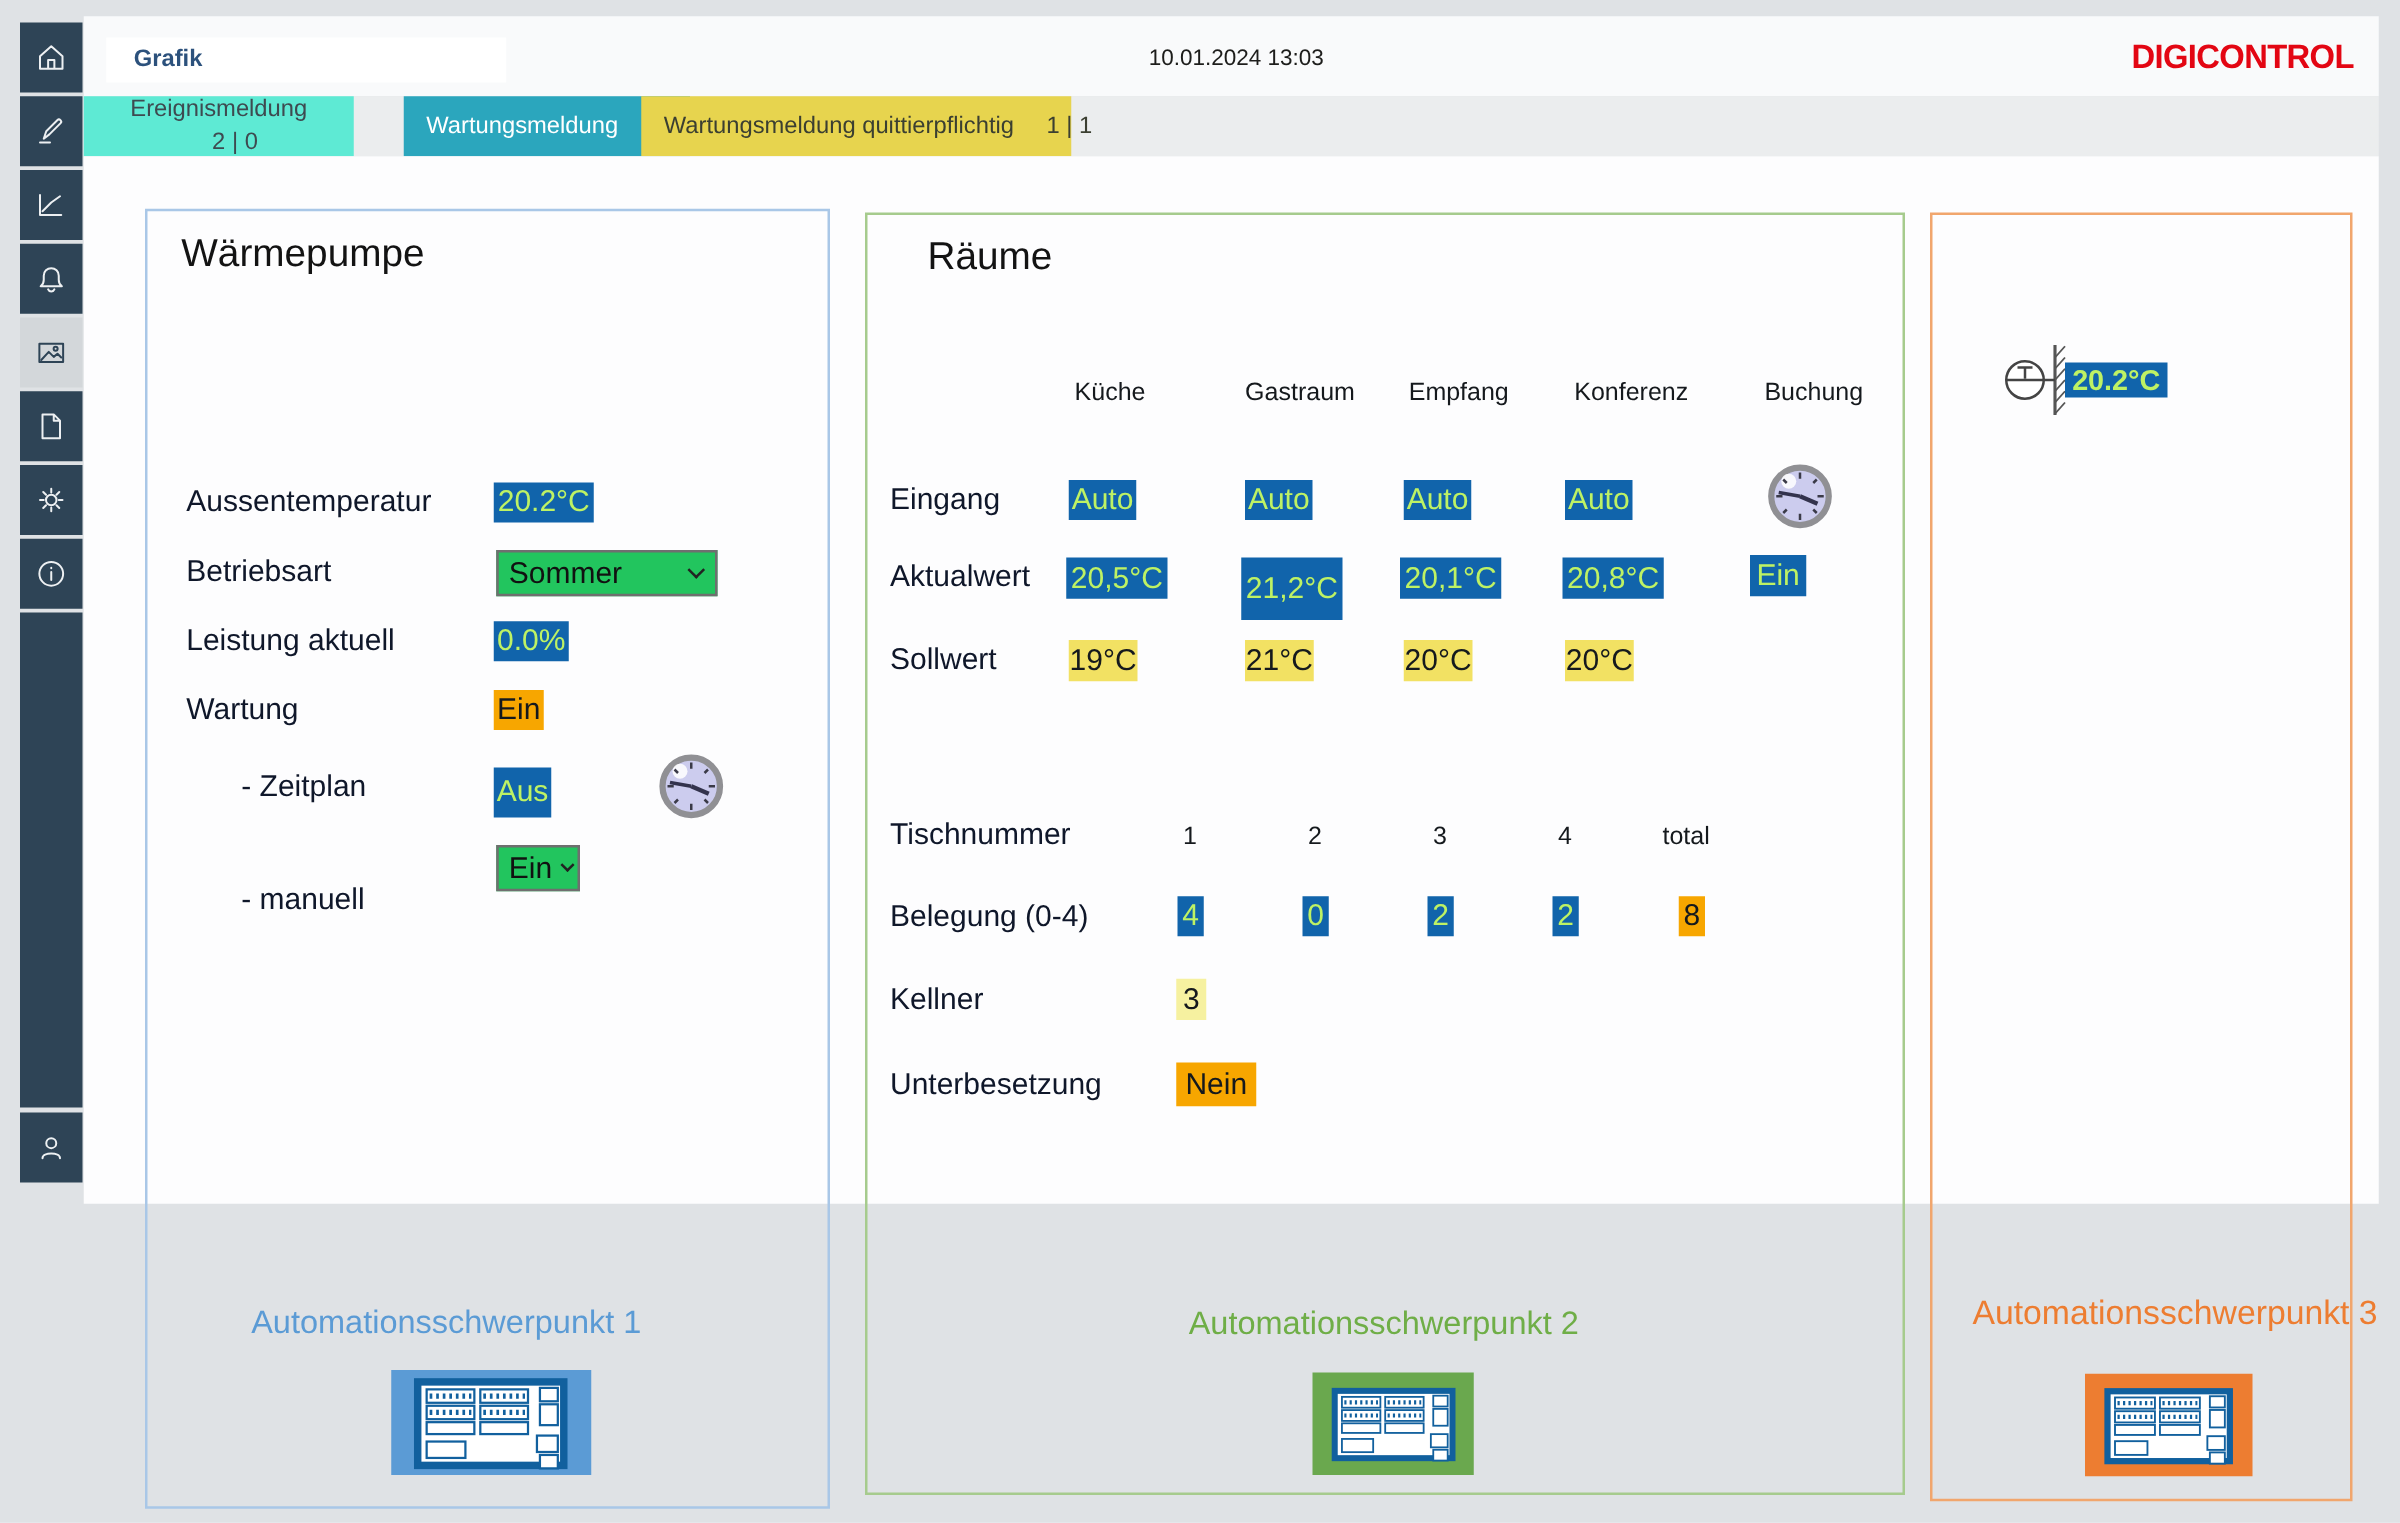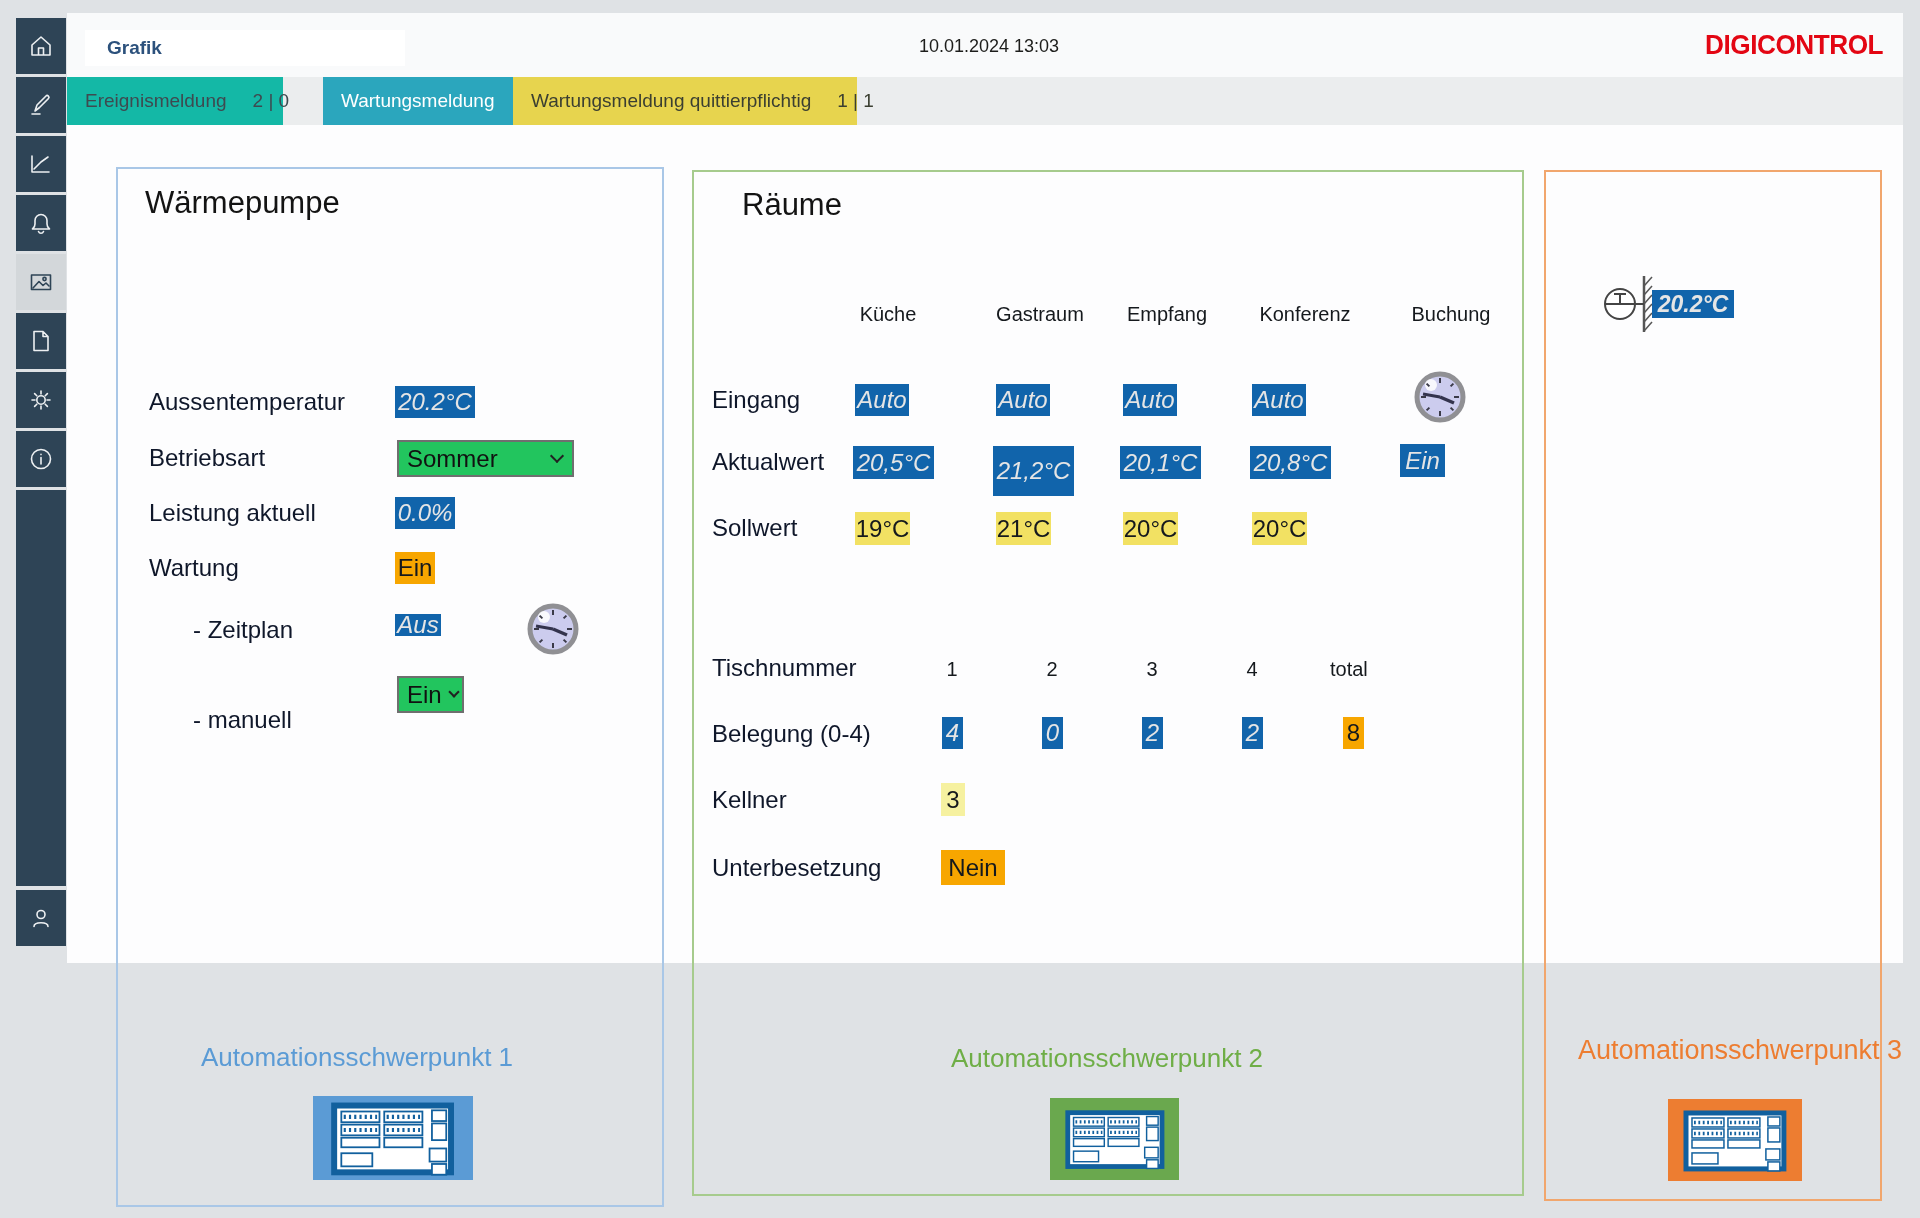--- a/index.html
+++ b/index.html
@@ -16,21 +16,21 @@
     display:flex; align-items:center; padding-left:22px; cursor:pointer; }
   .grafik-box span { font-size:19px; font-weight:bold; color:#2c517c; }
   .timestamp { left:789px; top:36px; width:400px; text-align:center; font-size:18px; color:#1d1d1b; }
   .brand { left:1700px; top:30px; width:170px; text-align:right; font-size:27px; font-weight:800;
     color:#e30613; letter-spacing:-0.5px; transform:scaleX(.97); transform-origin:right; }
 
   
   .tabrow { left:67px; top:77px; width:1836px; height:48px; background:#ebedee; }
   .tab { position:absolute; top:0; height:48px; display:flex; align-items:center;
     justify-content:space-between; padding:0 18px; font-size:19px; cursor:pointer; white-space:nowrap; }
-  .tab-y1 { background:#14b8a6; color:#3e4a50; }
+  .tab-y1 { background:#5eead4; color:#3e4a50;flex-direction:column; }
   .tab-teal { background:#2ba6bd; color:#ffffff;margin-left:40px; }
   .tab-y2 { background:#e7d44e; color:#3b3f31; }
   .tab span + span { margin-left:26px; }
 
   
   .main-bg { left:67px; top:125px; width:1836px; height:838px; background:#fdfdfe; }
 
   
   .side-item { left:16px; width:50px; height:56px; background:#2e4456;
     display:flex; align-items:center; justify-content:center; cursor:pointer; }
@@ -43,21 +43,21 @@
   .panel { background:transparent; }
   .panel1 { left:116px; top:167px; width:548px; height:1040px; border:2px solid #a9c7e7; }
   .panel2 { left:692px; top:170px; width:832px; height:1026px; border:2px solid #a6cb8d; }
   .panel3 { left:1544px; top:170px; width:338px; height:1031px; border:2px solid #f1a66d; }
   .panel-title { font-size:31px; color:#131313; white-space:nowrap; }
 
   .lbl { font-size:24px; color:#0f172a; white-space:nowrap; height:30px; line-height:30px; }
   .hdr { font-size:20px; color:#15191d; text-align:center; height:32px; line-height:32px; white-space:nowrap; }
 
   .vbox { display:flex; align-items:center; justify-content:center; font-size:24px; white-space:nowrap; }
-  .b-blue   { background:#1164ab; color:#e5e5e5;font-style:italic; }
+  .b-blue   { background:#1164ab; color:#bef264; }
   .b-yellow { background:#f2e163; color:#15191d; }
   .b-orange { background:#f7a600; color:#15191d; }
   .b-pale   { background:#f6f1a0; color:#15191d; }
 
   .select { background:#22c55e; border:2px solid #6f6f6f; display:flex; align-items:center;
     justify-content:space-between; padding:0 10px 0 8px; font-size:24px; color:#111; cursor:pointer; }
   .chev { width:10px; height:10px; border-right:2.5px solid #222; border-bottom:2.5px solid #222;
     transform:rotate(45deg); margin-top:-5px; flex:0 0 auto; margin-left:8px; }
 
   
@@ -157,21 +157,21 @@
     <span class="chev"></span>
   </div>
 
   <div class="abs lbl" style="left:149px; top:498px;">Leistung aktuell</div>
   <div class="abs vbox b-blue" style="left:395px; top:497px; width:60px; height:32px;">0.0%</div>
 
   <div class="abs lbl" style="left:149px; top:553px;">Wartung</div>
   <div class="abs vbox b-orange" style="left:395px; top:552px; width:40px; height:32px;">Ein</div>
 
   <div class="abs lbl" style="left:193px; top:615px;">- Zeitplan</div>
-  <div class="abs vbox b-blue" style="left:395px; top:614px; width:46px; height:22px;">Aus</div>
+  <div class="abs vbox b-blue" style="left:395px; top:614px; width:46px; height:40px;">Aus</div>
   <svg class="abs" style="left:526px; top:602px;" width="54" height="54" viewBox="0 0 54 54">
     <circle cx="27" cy="27" r="23" fill="#ccccee" stroke="#909094" stroke-width="5"></circle>
     <circle cx="18" cy="15" r="6" fill="#ffffff" opacity="0.85"></circle>
     <g stroke="#3a3a48" stroke-width="2">
       <line x1="27" y1="8" x2="27" y2="13"></line>
         <line x1="46" y1="27" x2="41" y2="27"></line>
       <line x1="27" y1="46" x2="27" y2="41"></line>
         <line x1="8" y1="27" x2="13" y2="27"></line>
       <line x1="40.4" y1="13.6" x2="37.6" y2="16.4"></line>
         <line x1="40.4" y1="40.4" x2="37.6" y2="37.6"></line>

